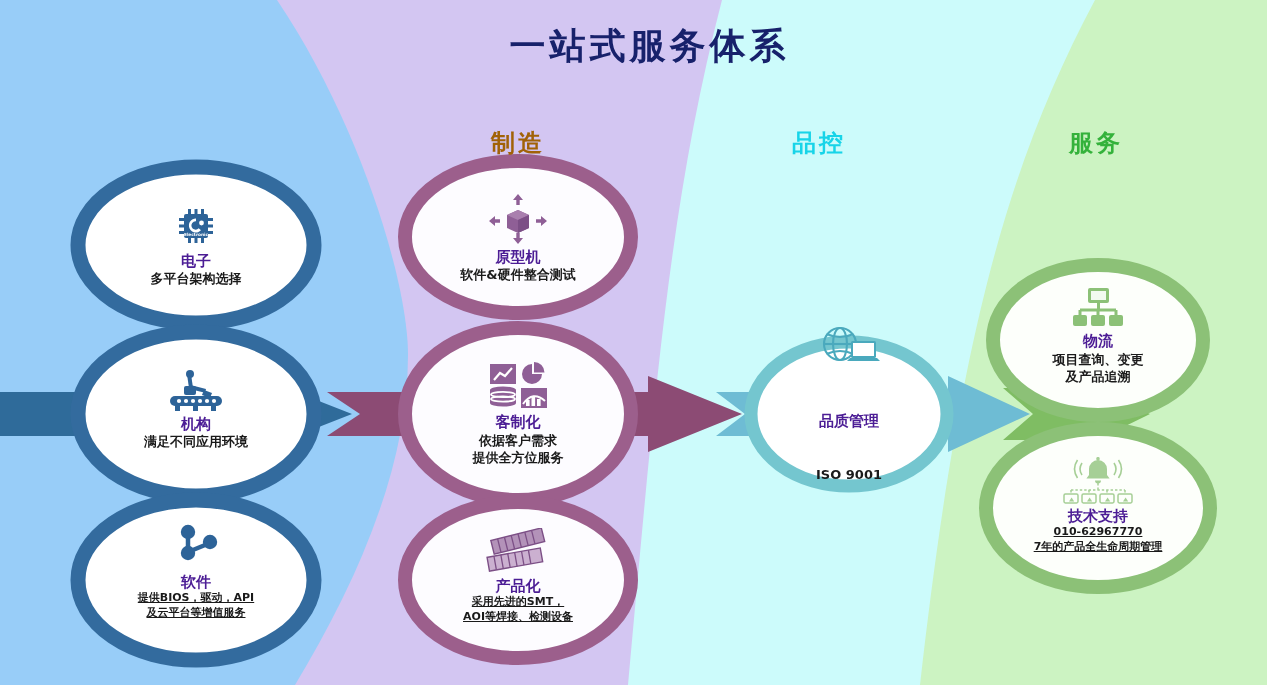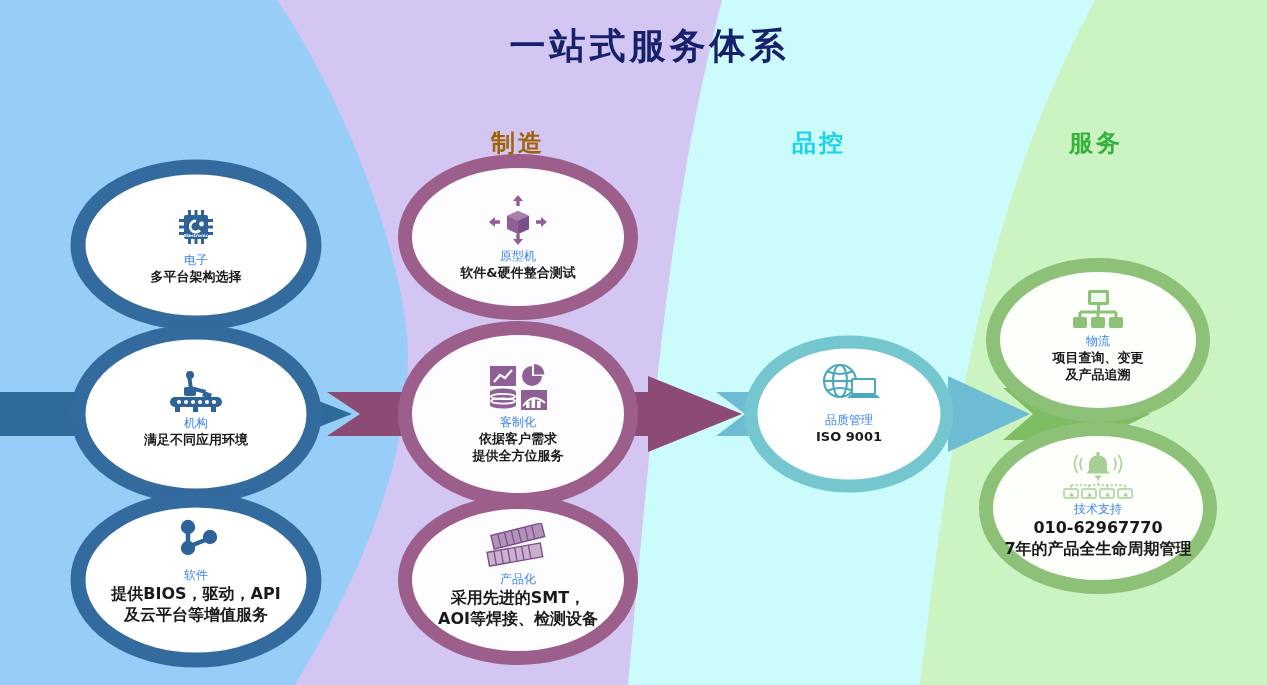--- a/index.html
+++ b/index.html
@@ -31,23 +31,23 @@
   }
 
   .card {
     position:absolute; z-index:6;
     display:flex; flex-direction:column;
     align-items:center; justify-content:center;
     text-align:center;
     pointer-events:auto;
   }
   .card .icon { display:block; line-height:0; margin-bottom:3px; }
-  .card .c-title { font-size:12px; font-weight:normal; color:#3b82f6; line-height:1.25; }
+  .card .c-title { font-size:15px; font-weight:bold; color:#4c1d95; line-height:1.25; }
   .card .c-sub { font-size:13px; font-weight:bold; color:#1a1a1a; line-height:1.32; white-space:nowrap;}
-  .card .c-sub.wide { font-size:16px; }
+  .card .c-sub.wide { font-size:11px;text-decoration:underline; }
 </style>
 </head>
 <body>
 
 <div id="stage">
 
   <svg class="bg-svg" viewBox="0 0 1267 685">
     <rect x="0" y="0" width="1267" height="685" fill="#ccf3c2"></rect>
     <path d="M1267,0 L1095,0 C1010,160 960,330 920,685 L1267,685 Z" fill="#ccf3c2"></path>
     <path d="M1095,0 L0,0 L0,685 L920,685 C960,330 1010,160 1095,0 Z" fill="#ccfbfb"></path>
@@ -241,21 +241,21 @@
             </g>
           </g>
         </g>
       </svg>
     </span>
     <div class="c-title">产品化</div>
     <div class="c-sub wide">采用先进的SMT，</div>
     <div class="c-sub wide">AOI等焊接、检测设备</div>
   </div>
 
-  <div class="card" style="left:759px; top:348px; width:180px; height:112px;">
+  <div class="card" style="left:759px; top:348px; width:180px; height:112px;gap:36px;">
     <span class="icon">
       <svg width="62" height="48" viewBox="0 0 62 48">
         <g fill="none" stroke="#4aa9bd" stroke-width="2.1">
           <circle cx="22" cy="19" r="16"></circle>
           <ellipse cx="22" cy="19" rx="7" ry="16"></ellipse>
           <line x1="6" y1="19" x2="38" y2="19"></line>
           <path d="M8.5 9 q13.5 6 27 0"></path>
           <path d="M8.5 29 q13.5 -6 27 0"></path>
         </g>
         <g>

